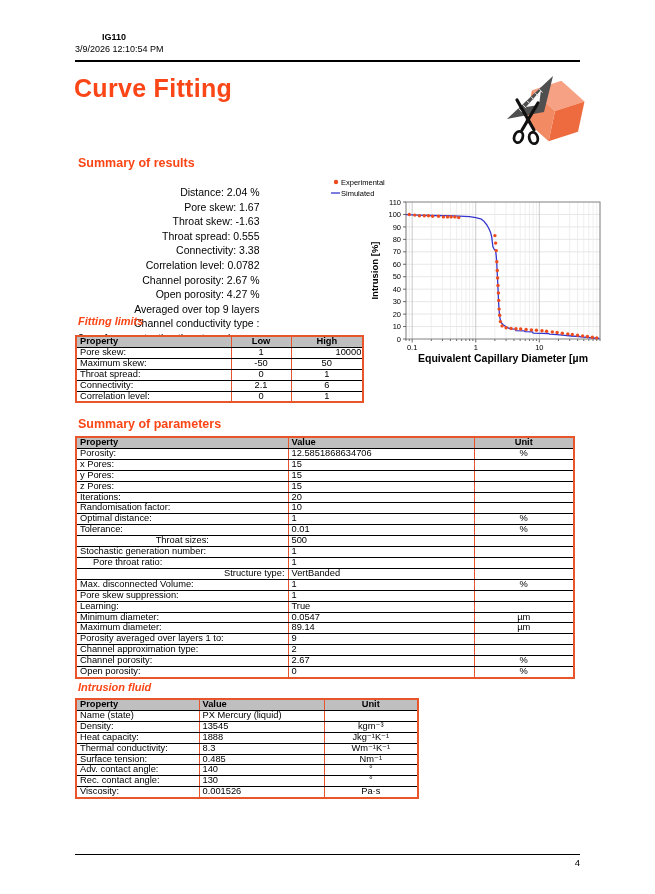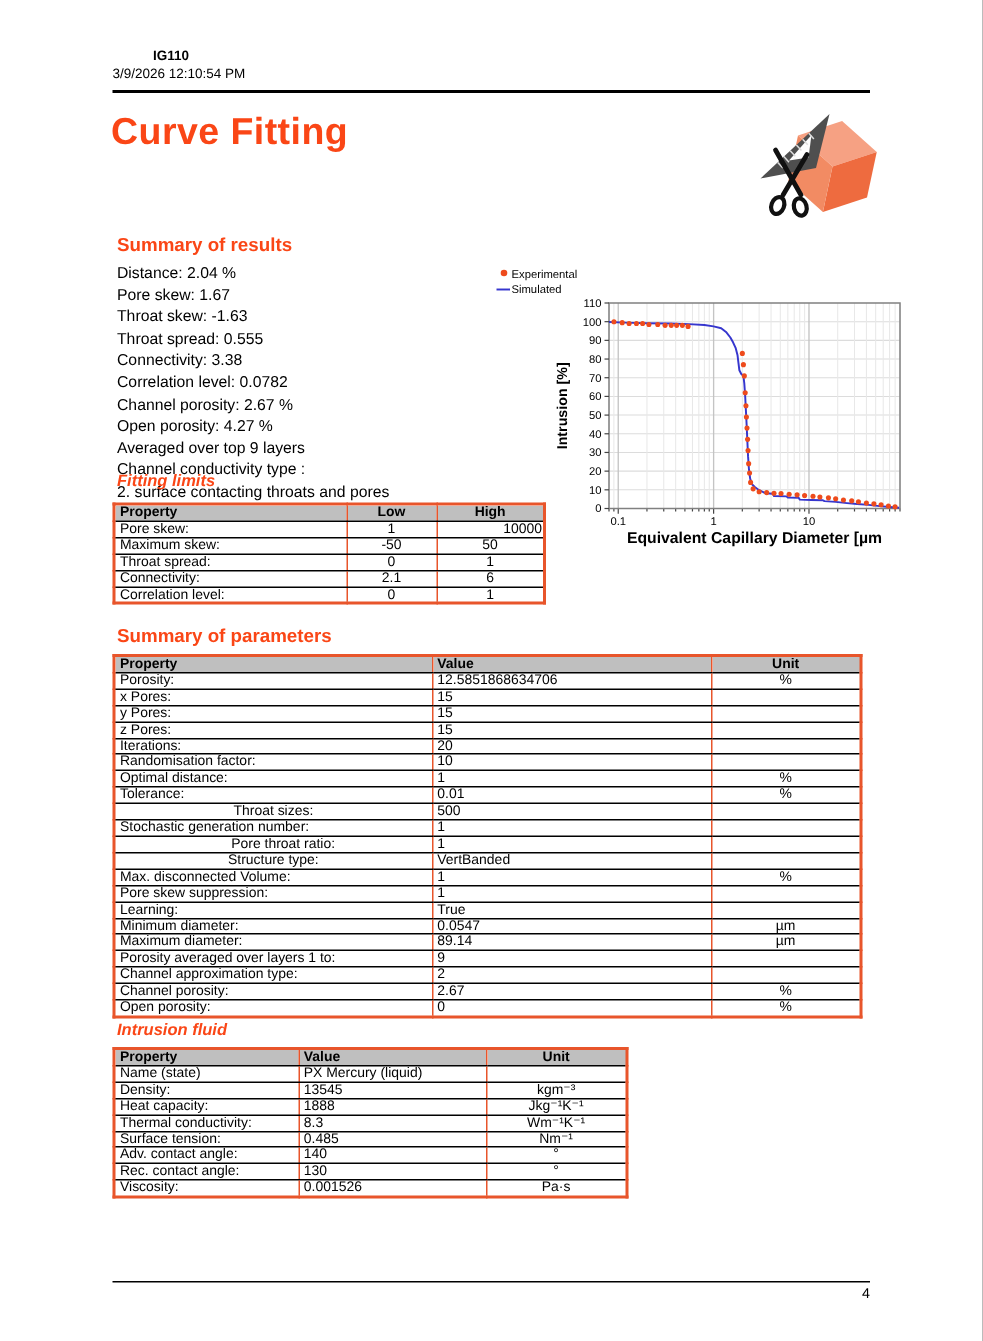--- a/index.html
+++ b/index.html
@@ -7,21 +7,21 @@
         font-family:"Liberation Sans","DejaVu Sans",sans-serif;color:#000;overflow:hidden;}
   .abs{position:absolute;}
   #doc-id{left:75px;top:32px;font-size:9px;font-weight:bold;margin-left:27px;}
   #timestamp{left:75px;top:44px;font-size:9px;}
   #header-rule{left:75px;top:60px;width:505px;height:2px;background:#000;}
   #page-title{left:74px;top:74px;font-size:25px;font-weight:bold;color:#FA4616;letter-spacing:.3px;}
   #logo{left:492px;top:62px;width:104px;height:94px;}
   .sec-heading{font-size:12.5px;font-weight:bold;color:#FA4616;}
   .sub-heading{font-size:11px;font-weight:bold;font-style:italic;color:#FA4616;}
   #results-heading{left:78px;top:156px;}
-  #results-lines{left:78px;top:175px;font-size:10.5px;line-height:14.6px;}
+  #results-lines{left:78px;top:185px;font-size:10.5px;line-height:14.6px;text-align:right;}
   #fitting-heading{left:78px;top:315px;}
   #params-heading{left:78px;top:417px;}
   #fluid-heading{left:78px;top:681px;}
   table{border-collapse:collapse;table-layout:fixed;font-size:9.3px;}
   #fitting-table{left:75px;top:335px;width:287px;}
   #params-table{left:75px;top:436px;width:498px;}
   #fluid-table{left:75px;top:698px;width:342px;}
   table{border:2px solid #E8552B;}
   th,td{border:1px solid;border-color:#000 #E8552B;height:9.8px;line-height:9.9px;
         padding:0 3px;overflow:hidden;white-space:nowrap;}
@@ -340,26 +340,26 @@
           <td style="text-align: center;">Throat sizes:</td>
           <td style="text-align: left;">500</td>
           <td style="text-align: center;"></td>
         </tr>
         <tr>
           <td style="text-align: left;">Stochastic generation number:</td>
           <td style="text-align: left;">1</td>
           <td style="text-align: center;"></td>
         </tr>
         <tr>
-          <td style="text-align: center; padding-left: 16px;">Pore throat ratio:</td>
+          <td style="text-align: left; padding-left: 16px;">Pore throat ratio:</td>
           <td style="text-align: left;">1</td>
           <td style="text-align: center;"></td>
         </tr>
         <tr>
-          <td style="text-align: center;">Structure type:</td>
+          <td style="text-align: right;">Structure type:</td>
           <td style="text-align: left;">VertBanded</td>
           <td style="text-align: center;"></td>
         </tr>
         <tr>
           <td style="text-align: left;">Max. disconnected Volume:</td>
           <td style="text-align: left;">1</td>
           <td style="text-align: center;">%</td>
         </tr>
         <tr>
           <td style="text-align: left;">Pore skew suppression:</td>

